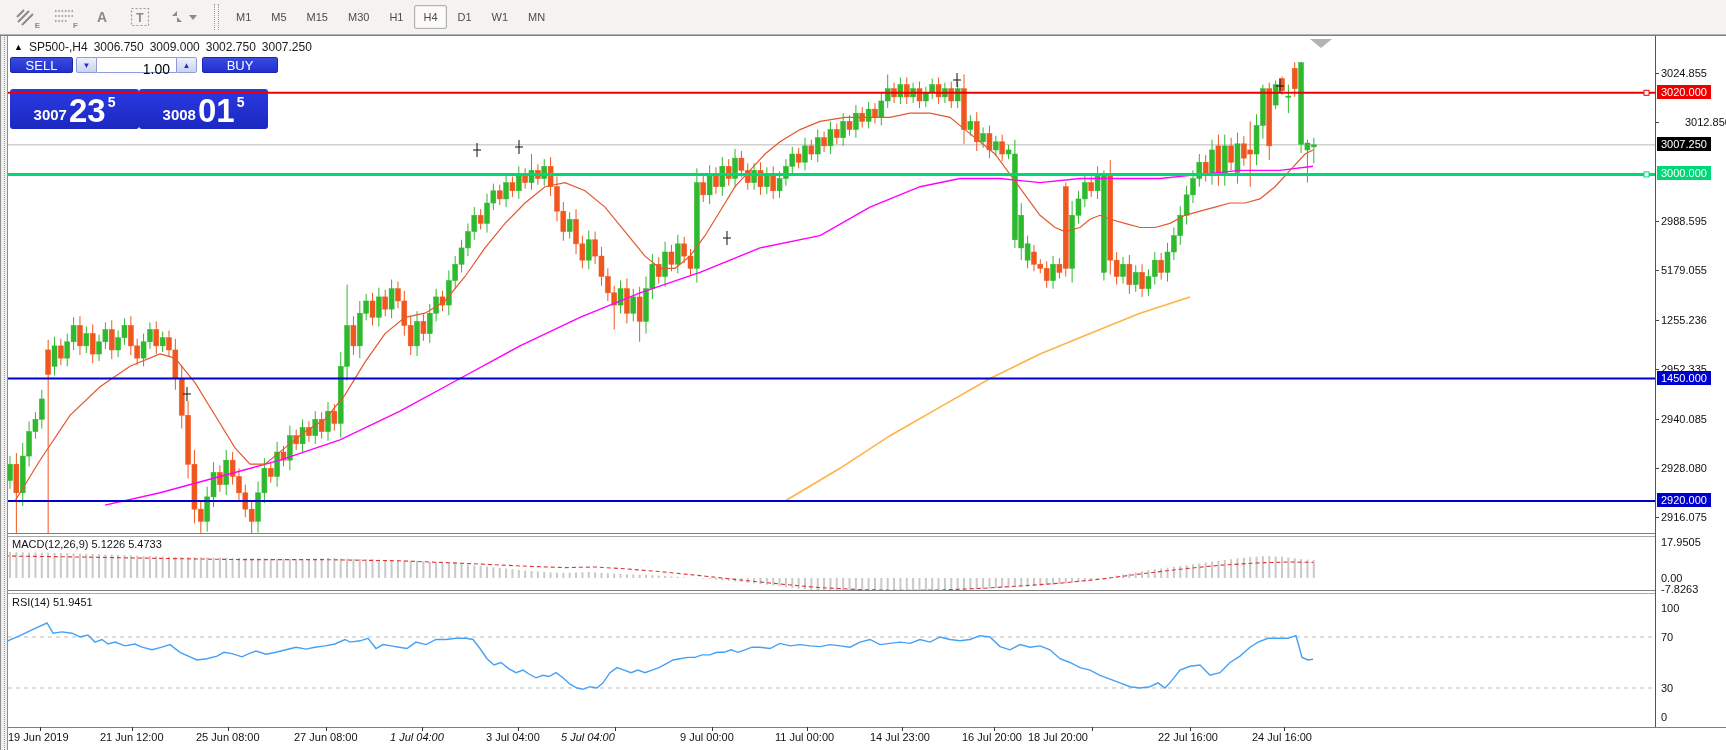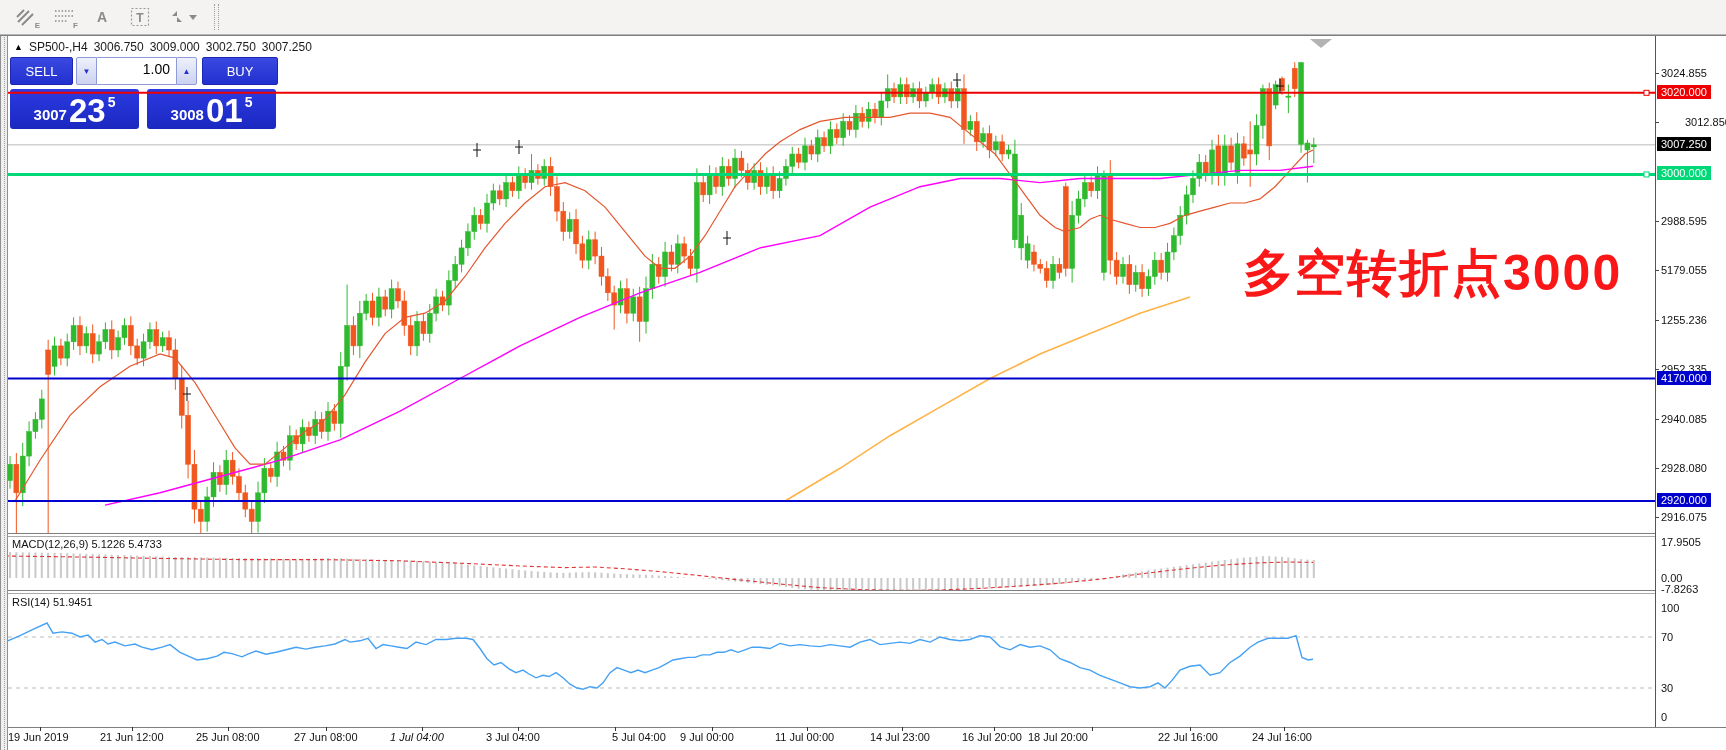--- a/index.html
+++ b/index.html
@@ -27,32 +27,32 @@
   .pane-border { position:absolute; left:8px; width:1647px; height:0; border-top:1px solid #7e7e7e; }
   .pane-border.b2 { border-top:1px solid #a9a9a9; }
 
   
   .chart-title { position:absolute; left:14px; top:40px; font-size:12px; color:#1a1a1a; display:flex; gap:6px; align-items:center; }
   .chart-title .tri { font-size:9px; color:#000; }
   .chart-title b { font-weight:normal; }
 
   
   .trade { position:absolute; left:10px; top:57px; width:276px; }
-  .trade-row1 { display:flex; height:28px; }
+  .trade-row1 { display:flex; height:16px; }
   .btn-blue { background:linear-gradient(#3a49e0,#2230cf); color:#fff; font-size:13px;
               display:flex; align-items:center; justify-content:center; border:1px solid #1b27b0; border-radius:2px; cursor:pointer; }
   .sell { width:63px; }
   .buy  { width:76px; margin-left:5px; }
   .spin { width:21px; background:linear-gradient(#eef0fb,#ccd2f0); border:1px solid #8e9bd8; color:#2230cf;
           font-size:8px; display:flex; align-items:center; justify-content:center; cursor:pointer; }
   .spin.dn { margin-left:3px; border-radius:2px 0 0 2px; }
   .spin.up { border-radius:0 2px 2px 0; }
   .vol { width:79px; background:#fff; border-top:1px solid #8e9bd8; border-bottom:1px solid #8e9bd8;
          font-size:14px; color:#000; text-align:right; padding:3px 6px 0 0; }
-  .trade-row2 { display:flex; margin-top:4px; gap:8px; }
+  .trade-row2 { display:flex; margin-top:16px; gap:0; }
   .quote { width:129px; height:40px; background:linear-gradient(#2b3ae2,#1b28c0); border-radius:3px; color:#fff;
            display:flex; align-items:flex-end; justify-content:center; padding-bottom:3px; cursor:pointer; }
   .quote .pre { font-size:15px; font-weight:bold; margin:0 2px 3px 0; }
   .quote .big { font-size:33px; font-weight:bold; line-height:30px; }
   .quote .sup { font-size:14px; font-weight:bold; margin:0 0 16px 2px; }
 
   
   .cn-note { position:absolute; left:1243px; top:240px; font-size:50px; font-weight:bold; letter-spacing:2px; white-space:nowrap; }
 
   
@@ -105,20 +105,31 @@
         <svg width="30" height="18" viewBox="0 0 30 18">
             <g fill="#8a8a8a">
               <path d="M4 8 L9 3 L9 8 Z"></path>
               <path d="M9 9 L14 14 L9 14 Z"></path>
               <path d="M21 7 L29 7 L25 12 Z"></path>
             </g>
           </svg>
       </div>
     </div>
     <div class="tb-sep"></div>
+    <div class="tf-group">
+        <div class="tf-btn">M1</div>
+        <div class="tf-btn">M5</div>
+        <div class="tf-btn">M15</div>
+        <div class="tf-btn">M30</div>
+        <div class="tf-btn">H1</div>
+        <div class="tf-btn active">H4</div>
+        <div class="tf-btn">D1</div>
+        <div class="tf-btn">W1</div>
+        <div class="tf-btn">MN</div>
+      </div>
   </div>
 
   <div class="left-strip"></div>
   <div class="shift-tri"></div>
   <div class="axis-divider"></div>
   <div class="pane-border" style="top:35px; width:1726px; left:0;"></div>
   <div class="pane-border" style="top:533px;"></div>
   <div class="pane-border b2" style="top:536px;"></div>
   <div class="pane-border" style="top:590px;"></div>
   <div class="pane-border b2" style="top:593px;"></div>
@@ -793,21 +804,20 @@
       <line x1="1307.44" x2="1307.44" y1="578" y2="559.5723076923077" stroke="#c9c9c9" stroke-width="2"></line>
       <line x1="1313.8" x2="1313.8" y1="578" y2="560" stroke="#c9c9c9" stroke-width="2"></line>
       <path d="M5.0 556.0 L80.0 557.0 L160.0 558.4 L240.0 559.6 L320.0 559.6 L400.0 560.8 L470.0 563.6 L530.0 566.4 L565.0 567.6 L595.0 567.0 L625.0 568.8 L660.0 571.6 L700.0 575.6 L740.0 580.0 L780.0 584.0 L820.0 587.6 L860.0 589.6 L900.0 590.4 L940.0 590.0 L980.0 588.4 L1020.0 586.0 L1060.0 583.2 L1100.0 579.2 L1140.0 574.0 L1180.0 569.2 L1220.0 565.2 L1260.0 562.8 L1290.0 562.0 L1313.0 562.4" fill="none" stroke="#e03535" stroke-width="1.1" stroke-dasharray="4 3"></path>
     </svg>
   <svg class="pane" id="rsi-pane" style="left:8px; top:594px;" width="1647" height="133" viewBox="8 594 1647 133">
       <line x1="8" x2="1655" y1="637" y2="637" stroke="#bdbdbd" stroke-width="1" stroke-dasharray="4 4"></line>
       <line x1="8" x2="1655" y1="688" y2="688" stroke="#bdbdbd" stroke-width="1" stroke-dasharray="4 4"></line>
       <path d="M5.0 642.1 L20.0 635.7 L33.0 629.4 L47.0 623.0 L53.0 633.2 L62.0 631.9 L72.0 633.2 L80.0 637.0 L88.0 635.1 L95.0 642.1 L102.0 639.5 L108.0 644.0 L115.0 642.1 L125.0 645.9 L135.0 644.0 L142.0 647.2 L152.0 649.8 L162.0 647.2 L170.0 644.6 L180.0 652.3 L190.0 656.8 L197.0 660.0 L207.0 658.7 L217.0 656.1 L224.0 652.3 L232.0 653.6 L242.0 656.8 L249.0 653.6 L256.0 651.0 L266.0 654.2 L276.0 652.3 L286.0 649.8 L296.0 647.2 L306.0 649.1 L315.0 647.2 L325.0 645.9 L335.0 644.0 L345.0 639.5 L350.0 642.1 L360.0 640.8 L368.0 638.3 L376.0 648.5 L383.0 644.6 L391.0 645.9 L399.0 647.2 L407.0 648.5 L416.0 642.1 L426.0 644.6 L436.0 639.5 L446.0 639.5 L456.0 638.3 L466.0 638.3 L473.0 639.5 L480.0 648.5 L487.0 658.7 L494.0 665.0 L501.0 662.5 L509.0 668.9 L516.0 672.7 L523.0 670.1 L529.0 674.0 L536.0 677.8 L543.0 675.3 L549.0 676.5 L556.0 672.7 L563.0 677.8 L570.0 684.2 L577.0 688.0 L583.0 689.3 L590.0 686.7 L597.0 688.0 L603.0 682.9 L610.0 672.7 L617.0 667.6 L624.0 670.1 L631.0 672.7 L638.0 670.1 L645.0 672.7 L652.0 670.1 L659.0 667.6 L666.0 663.8 L673.0 660.0 L680.0 658.7 L688.0 657.4 L695.0 657.4 L702.0 654.9 L710.0 654.9 L717.0 652.3 L724.0 652.3 L731.0 649.8 L738.0 652.3 L745.0 649.8 L752.0 647.2 L760.0 647.2 L770.0 648.5 L780.0 643.4 L790.0 645.9 L800.0 644.6 L810.0 645.9 L820.0 646.6 L830.0 644.6 L840.0 645.9 L850.0 647.2 L860.0 642.1 L870.0 639.5 L880.0 644.6 L890.0 643.4 L900.0 642.1 L910.0 643.4 L920.0 639.5 L930.0 642.1 L940.0 637.0 L950.0 639.5 L960.0 640.8 L970.0 639.5 L980.0 635.7 L990.0 637.0 L1000.0 646.6 L1010.0 649.8 L1020.0 644.6 L1030.0 647.2 L1040.0 645.9 L1050.0 649.8 L1060.0 658.7 L1070.0 662.5 L1080.0 667.6 L1090.0 670.1 L1100.0 675.3 L1110.0 679.1 L1120.0 682.9 L1130.0 686.7 L1140.0 688.0 L1150.0 686.7 L1158.0 682.9 L1165.0 688.0 L1172.0 680.4 L1180.0 670.1 L1190.0 666.3 L1200.0 665.0 L1210.0 675.3 L1220.0 672.7 L1230.0 662.5 L1240.0 656.1 L1250.0 647.2 L1258.0 642.1 L1268.0 638.3 L1278.0 638.3 L1288.0 638.3 L1296.0 635.7 L1302.0 657.4 L1308.0 660.0 L1313.0 659.3" fill="none" stroke="#45a1f5" stroke-width="1.4"></path>
     </svg>
 
-  <div class="cn-note" style="color: rgb(250, 23, 23);">多空转折点3000</div>
 
   <div class="ind-label" style="top:538px;">MACD(12,26,9) 5.1226 5.4733</div>
   <div class="ind-label" style="top:596px;">RSI(14) 51.9451</div>
 
   <div id="price-axis">
       <div class="ax-tick" style="top: 73px;"></div>
       <div class="ax-label" style="top: 73px;">3024.855</div>
       <div class="ax-tick" style="top: 122px;"></div>
       <div class="ax-label" style="top: 122px; margin-left: 24px;">3012.850</div>
       <div class="ax-tick" style="top: 221px;"></div>
@@ -820,21 +830,21 @@
       <div class="ax-label" style="top: 369px;">2952.335</div>
       <div class="ax-tick" style="top: 419px;"></div>
       <div class="ax-label" style="top: 419px;">2940.085</div>
       <div class="ax-tick" style="top: 468px;"></div>
       <div class="ax-label" style="top: 468px;">2928.080</div>
       <div class="ax-tick" style="top: 517px;"></div>
       <div class="ax-label" style="top: 517px;">2916.075</div>
       <div class="badge" style="top: 92.8163px; background: rgb(238, 0, 0);">3020.000</div>
       <div class="badge" style="top: 144.857px; background: rgb(0, 0, 0);">3007.250</div>
       <div class="badge" style="top: 174.449px; background: rgb(0, 216, 120);">3000.000</div>
-      <div class="badge" style="top: 378.531px; background: rgb(0, 0, 204);">4170.000</div>
+      <div class="badge" style="top: 378.531px; background: rgb(0, 0, 204);">1450.000</div>
       <div class="badge" style="top: 500.98px; background: rgb(0, 0, 204);">2920.000</div>
     </div>
   <div id="macd-axis">
       <div class="ax-label" style="top: 542px;">17.9505</div>
       <div class="ax-label" style="top: 578px;">0.00</div>
       <div class="ax-label" style="top: 589px;">-7.8263</div>
     </div>
   <div id="rsi-axis">
       <div class="ax-label" style="top: 608px;">100</div>
       <div class="ax-label" style="top: 637px;">70</div>
@@ -848,21 +858,21 @@
       <div class="time-label" style="left: 100px;">21 Jun 12:00</div>
       <div class="time-tick" style="left: 228px;"></div>
       <div class="time-label" style="left: 196px;">25 Jun 08:00</div>
       <div class="time-tick" style="left: 326px;"></div>
       <div class="time-label" style="left: 294px;">27 Jun 08:00</div>
       <div class="time-tick" style="left: 422px;"></div>
       <div class="time-label" style="left: 390px; font-style: italic;">1 Jul 04:00</div>
       <div class="time-tick" style="left: 518px;"></div>
       <div class="time-label" style="left: 486px;">3 Jul 04:00</div>
       <div class="time-tick" style="left: 615px;"></div>
-      <div class="time-label" style="left: 612px;">5 Jul 04:00</div>
+      <div class="time-label" style="left: 561px; font-style: italic;">5 Jul 04:00</div>
       <div class="time-tick" style="left: 712px;"></div>
       <div class="time-label" style="left: 680px;">9 Jul 00:00</div>
       <div class="time-tick" style="left: 807px;"></div>
       <div class="time-label" style="left: 775px;">11 Jul 00:00</div>
       <div class="time-tick" style="left: 902px;"></div>
       <div class="time-label" style="left: 870px;">14 Jul 23:00</div>
       <div class="time-tick" style="left: 994px;"></div>
       <div class="time-label" style="left: 962px;">16 Jul 20:00</div>
       <div class="time-tick" style="left: 1092px;"></div>
       <div class="time-label" style="left: 1028px;">18 Jul 20:00</div>

